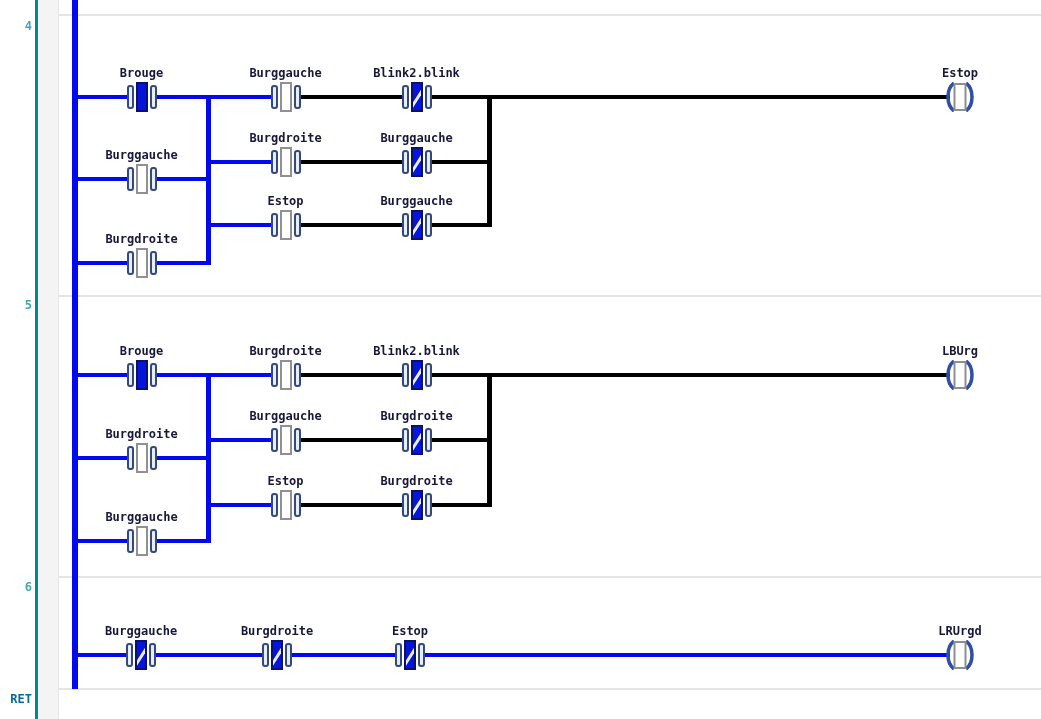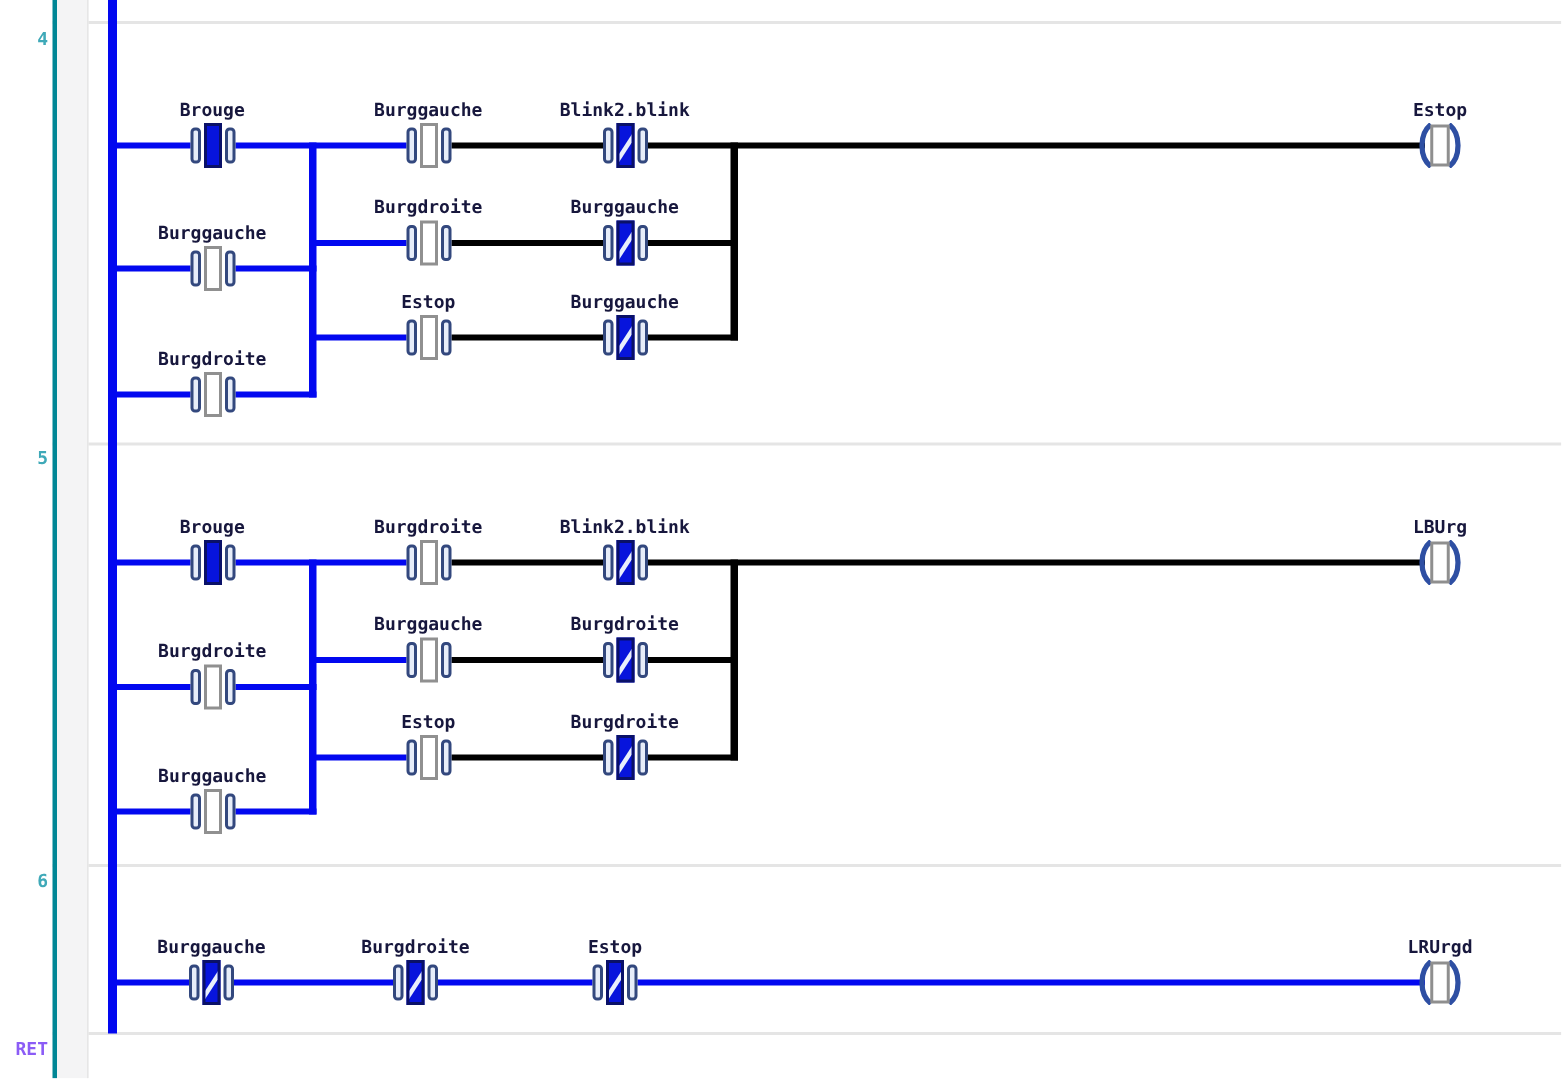--- a/index.html
+++ b/index.html
@@ -8,21 +8,21 @@
     font-family:"DejaVu Sans Mono",monospace;
   }
   .margin-accent{position:absolute;left:35px;top:0;width:3px;height:719px;background:#008695;}
   .margin-gutter{position:absolute;left:38px;top:0;width:20px;height:719px;background:#f4f4f5;border-right:1px solid #e6e6e6;}
   .separator{position:absolute;height:2px;background:#e5e5e5;left:35px;width:1006px;}
   .power-rail{position:absolute;left:72px;top:0;width:6px;height:689px;background:#0208f0;}
   .rung-num{
     position:absolute;left:0;width:32px;text-align:right;
     font:bold 12px "DejaVu Sans Mono",monospace;color:#3fa9b8;line-height:13px;
   }
-  .ret-label{color:#8b5cf6;}
+  .ret-label{color:#0369a1;}
   .wire{position:absolute;background:#000;}
   .wire.live{background:#0208f0;}
   .hw{height:4px;}
   .vw{width:5px;}
   .contact{position:absolute;width:30px;height:30px;}
   .cbar{
     position:absolute;top:3px;width:7px;height:24px;box-sizing:border-box;
     background:#e7edf9;border:2px solid #33487e;border-radius:3px;
   }
   .cbar.l{left:0;} .cbar.r{right:0;}

